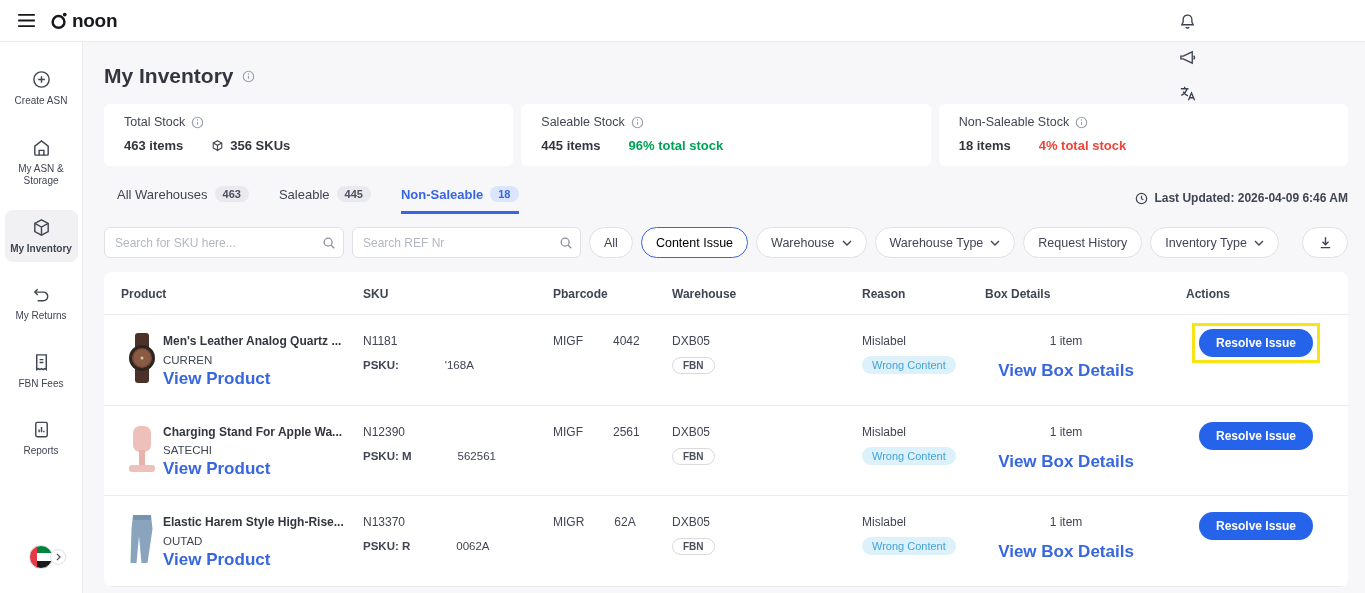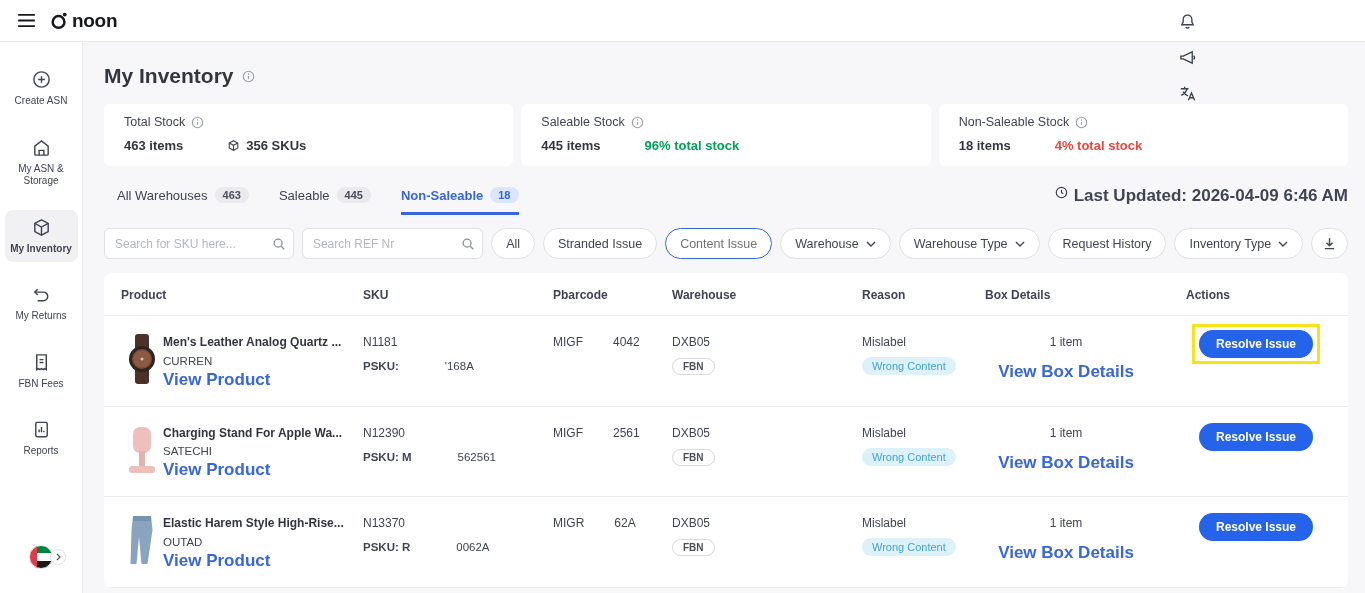--- a/index.html
+++ b/index.html
@@ -33,42 +33,42 @@
   .flag-chev { position:absolute; right:-13px; top:4px; width:16px; height:16px; border-radius:50%; background:#fff; border:1px solid #e2e2e6; display:flex; align-items:center; justify-content:center; cursor:pointer; }
 
   .main { flex:1; padding:12px 17px 0 21px; min-width:0; }
 
   
   .title-row { display:flex; align-items:center; gap:8px; margin-top:10px; }
   .page-title { font-size:21px; font-weight:700; color:#33363f; }
   .stats-row { display:flex; gap:8px; margin-top:16px; }
   .stat-card { flex:1; background:#fff; border-radius:6px; padding:11px 20px 13px; }
   .stat-label { font-size:12.5px; color:#404553; display:flex; align-items:center; gap:6px; }
-  .stat-vals { display:flex; align-items:center; gap:44px; margin-top:9px; font-size:13px; font-weight:700; color:#33363f; }
+  .stat-vals { display:flex; align-items:center; gap:28px; margin-top:9px; font-size:13px; font-weight:700; color:#33363f; }
   .stat-secondary { display:flex; align-items:center; gap:6px; }
   .green { color:#00a355; } .red { color:#f04438; }
 
   
   .tabs-row { display:flex; align-items:flex-end; margin-top:20px; }
   .tabs { display:flex; gap:30px; padding-left:13px; }
   .tab { display:flex; align-items:center; gap:7px; font-size:13px; color:#404553; cursor:pointer; padding-bottom:9px; border-bottom:3px solid transparent; }
   .tab .count { background:#e9e9ee; color:#4b4f5b; font-size:11px; font-weight:600; border-radius:9px; padding:2px 8px; }
   .tab.active { color:#3866df; font-weight:700; border-bottom-color:#3866df; }
   .tab.active .count { background:#dbe5fb; color:#3866df; }
-  .last-updated { margin-left:auto; display:flex; align-items:flex-start; gap:6px; font-size:17px; font-weight:700; color:#404553; padding-bottom:9px; }
+  .last-updated { margin-left:auto; display:flex; align-items:flex-end; gap:6px; font-size:12px; font-weight:700; color:#404553; padding-bottom:9px; }
 
   
   .filters-row { display:flex; align-items:center; gap:8px; margin-top:13px; }
   .search-input { height:31px; background:#fff; border:1px solid #e0e0e5; border-radius:6px; display:flex; align-items:center; overflow:hidden; }
   .search-input input { border:none; outline:none; padding:0 10px; font-size:12px; flex:1; color:#404553; font-family:inherit; min-width:0; }
   .search-input input::placeholder { color:#b3b7c0; }
   .search-input .mag { width:28px; display:flex; align-items:center; justify-content:center; cursor:pointer; }
   .si-sku { width:240px; } .si-ref { width:229px; }
   .chip { height:31px; padding:0 14px; display:flex; align-items:center; gap:7px; background:#fff; border:1px solid #e0e0e5; border-radius:16px; font-size:12.5px; color:#404553; cursor:pointer; white-space:nowrap; font-family:inherit; }
-  .chip.active { border-color:#3866df; color:#737373; }
+  .chip.active { border-color:#3866df; color:#000000; }
   .dl-btn { margin-left:auto; width:46px; justify-content:center; padding:0; }
 
   
   .table-card { background:#fff; border-radius:8px; margin-top:14px; overflow:hidden; }
   .thead, .trow { display:grid; grid-template-columns:242px 190px 119px 190px 123px 201px 1fr; padding-left:17px; }
   .thead { padding-top:15px; padding-bottom:13px; font-size:12px; font-weight:700; color:#404553; border-bottom:1px solid #ececf0; }
   .trow { padding-top:16px; padding-bottom:16px; border-bottom:1px solid #ececf0; font-size:12px; align-items:start; }
   .product-cell { display:flex; padding-right:12px; }
   .thumb { width:42px; height:54px; flex:0 0 auto; }
   .pname { font-weight:700; color:#33363f; margin-top:3px; line-height:1.3; }
@@ -305,21 +305,20 @@
         <div class="search-input si-ref">
           <input type="text" placeholder="Search REF Nr" style="">
           <span class="mag">
             <svg viewBox="0 0 16 16" width="14" height="14" fill="none" stroke="#8a8f9c" stroke-width="1.5">
                 <circle cx="7" cy="7" r="4.5"></circle>
                 <path d="M10.5 10.5L14 14"></path>
               </svg>
           </span>
         </div>
         <button class="chip">All</button>
-        <button class="chip">Stranded Issue</button>
         <button class="chip active">Content Issue</button>
         <button class="chip">
           <span>Warehouse</span>
           <svg viewBox="0 0 10 6" width="10" height="6" fill="none" stroke="#404553" stroke-width="1.4">
               <path d="M1 1l4 4 4-4"></path>
             </svg>
         </button>
         <button class="chip">
           <span>Warehouse Type</span>
           <svg viewBox="0 0 10 6" width="10" height="6" fill="none" stroke="#404553" stroke-width="1.4">

